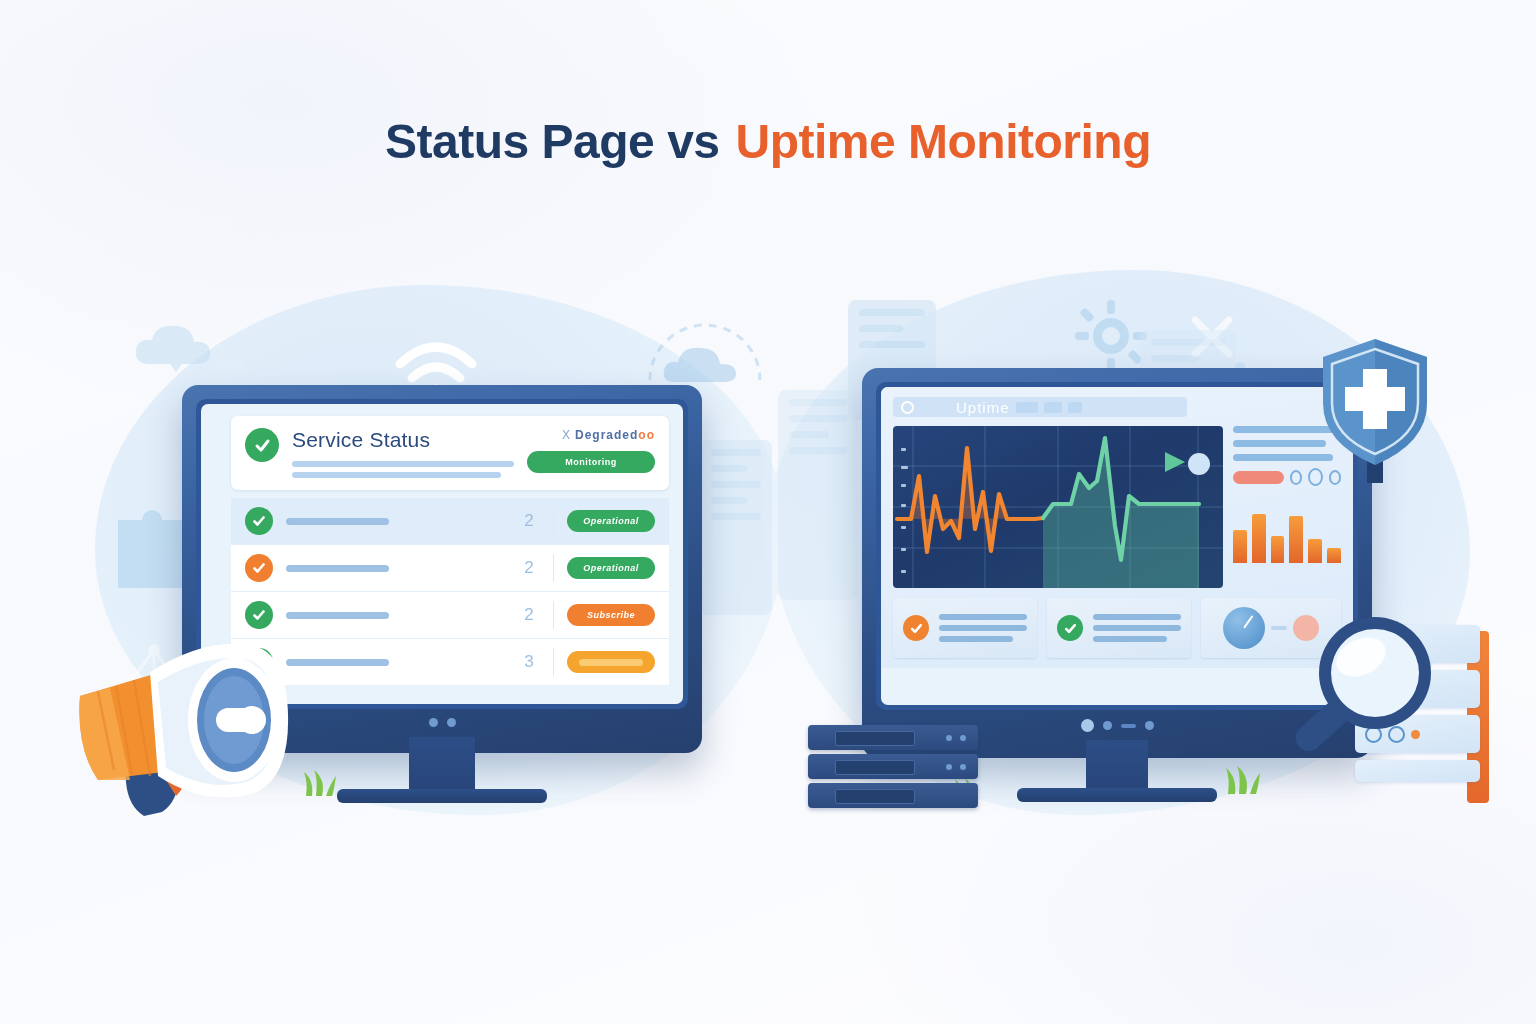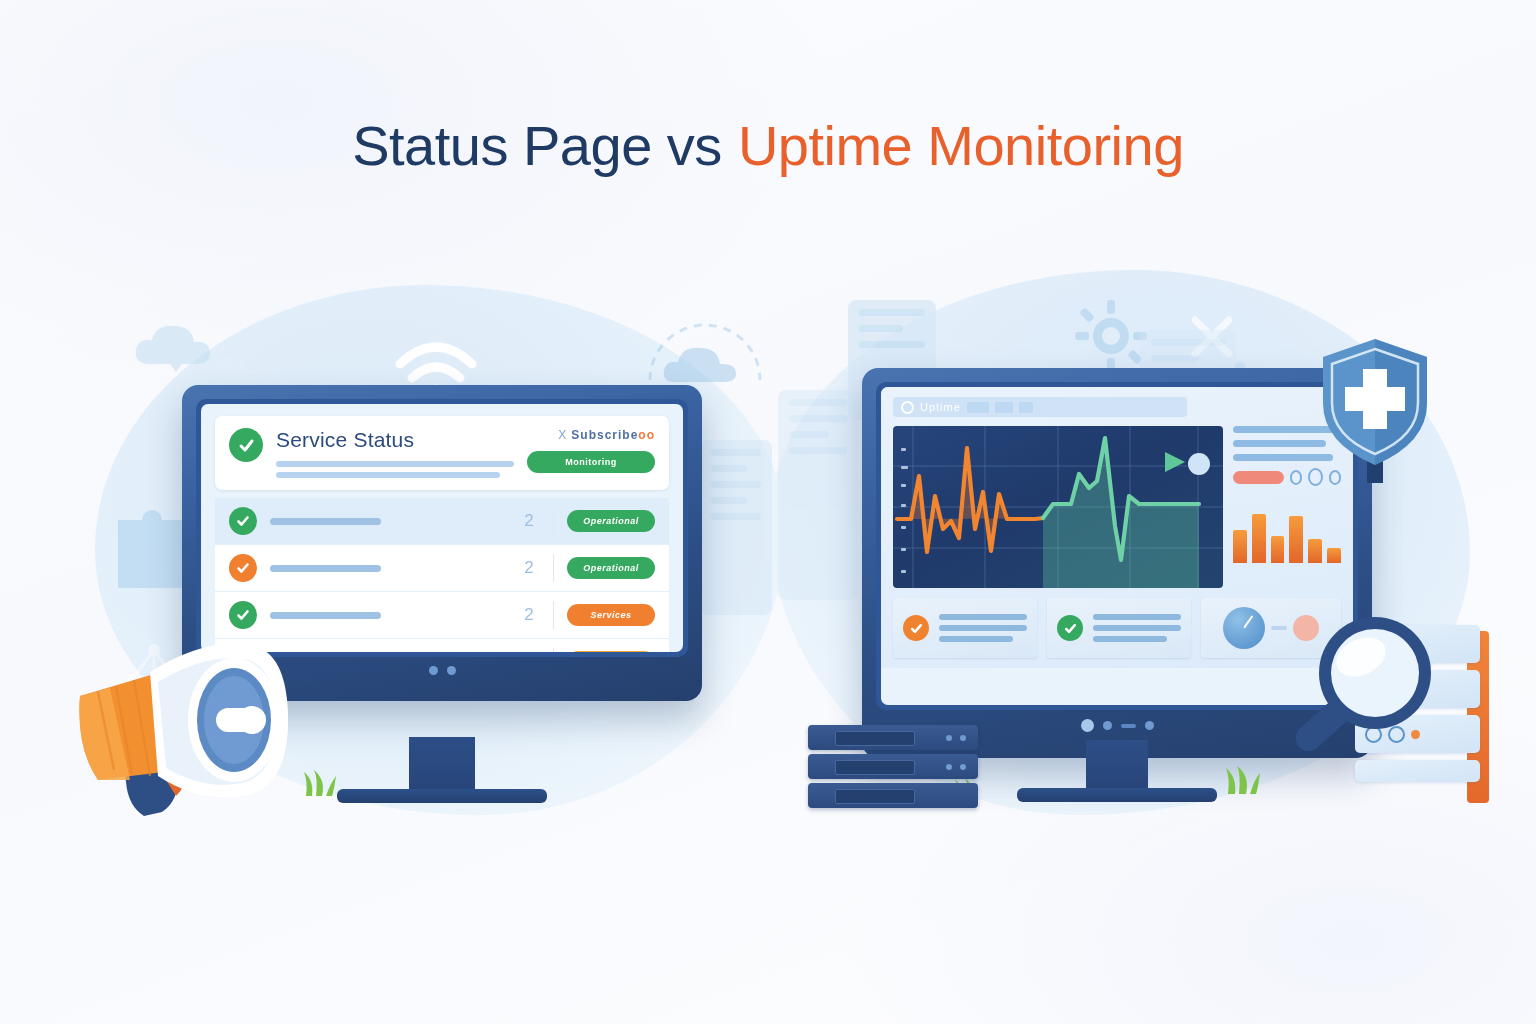--- a/index.html
+++ b/index.html
@@ -13,21 +13,21 @@
     background:
       radial-gradient(ellipse 60% 50% at 18% 10%, #f1f4fb 0%, rgba(250,251,254,0) 60%),
       radial-gradient(ellipse 55% 45% at 88% 92%, #f2f5fc 0%, rgba(250,251,254,0) 60%),
       linear-gradient(160deg,#fbfcfe 0%,#f7f9fd 45%,#fdfdff 100%);
   }
 
   
   #title{
     position:absolute;left:0;right:0;top:118px;
     text-align:center;
-    font-size:56px;font-weight:normal;
+    font-size:48px;font-weight:bold;
     letter-spacing:-0.5px;
     white-space:nowrap;
     line-height:1;
   }
   #title .t1{color:#1f3a63;}
   #title .t2{color:#e8602c;}
   #title .sep{display:inline-block;width:16px;}
 
   
   .blob{position:absolute;border-radius:50%;}
@@ -96,21 +96,21 @@
   .row-spacer{flex:1;}
   .row-num{font-size:17px;color:#9cc0e3;font-weight:300;filter:blur(.4px);width:22px;text-align:center;}
   .row-div{width:1px;align-self:stretch;background:#dce9f6;}
   .row-pill{width:88px;flex:none;font-style:italic;}
 
   
   #rightScreen{padding:10px 12px;background:linear-gradient(170deg,#eaf3fc 0%,#dceafa 100%);}
   .urlbar{height:20px;background:#cfe2f6;border-radius:4px;display:flex;align-items:center;
     gap:6px;padding:0 8px;margin-bottom:9px;width:62%;}
   .urlbar .dot{width:9px;height:9px;border:2px solid #ffffff;border-radius:50%;flex:none;}
-  .urlbar .txt{font-size:11px;color:#ffffff;letter-spacing:1px;filter:blur(.5px);}
+  .urlbar .txt{font-size:15px;color:#ffffff;letter-spacing:1px;filter:blur(.5px);margin-left:36px;}
   .urlbar .seg{height:11px;background:#bcd8f2;border-radius:2px;}
 
   .panelrow{display:flex;gap:10px;}
   .chartbox{flex:1;background:linear-gradient(155deg,#27457c 0%,#1f3a6b 45%,#24446f 100%);
     border-radius:4px;position:relative;overflow:hidden;}
   .chartbox svg{display:block;width:100%;height:100%;}
   .sidepanel{width:108px;flex:none;display:flex;flex-direction:column;gap:7px;}
   .sp-line{height:7px;background:#8dbbe4;border-radius:4px;}
   .sp-line.w2{width:86%;}
   .sp-line.w3{width:93%;}
@@ -293,37 +293,37 @@
         <path d="M10 26 Q46 -8 82 26"></path>
         <path d="M22 40 Q46 18 70 40"></path>
       </g>
       <path d="M46 46 L56 56 L46 64 L36 56 Z" fill="#ffffff"></path>
     </svg>
   </div>
 
   <div class="monitor" id="leftMonitor" style="left:182px;top:385px;width:520px;">
     <div class="bezel">
       <div class="bezel2">
-        <div class="screen" style="height:248px;">
+        <div class="screen" style="height:300px;padding-left:16px;">
           <div id="leftScreen">
 
             <div class="sp-head">
               <div class="check" style="width:34px;height:34px;background:#35a95f;">
                 <svg width="19" height="19" viewBox="0 0 19 19">
                     <path d="M4 10 L8 14 L15 5" stroke="#fff" stroke-width="3" fill="none" stroke-linecap="round" stroke-linejoin="round"></path>
                   </svg>
               </div>
               <div class="sp-head-mid">
                 <div class="sp-title">Service Status</div>
                 <div class="sp-bar"></div>
                 <div class="sp-bar b2"></div>
               </div>
               <div class="sp-head-right">
                 <div class="brandline">
-                  <span class="x">X</span><span>Subscribe</span><span class="o">oo</span>
+                  <span class="x">X</span><span>Degraded</span><span class="o">oo</span>
                 </div>
                 <div class="pill green full">Monitoring</div>
               </div>
             </div>
 
             <div class="sp-rows">
 
               <div class="sp-row alt">
                 <div class="check" style="width:28px;height:28px;background:#35a95f;">
                   <svg width="16" height="16" viewBox="0 0 16 16">
@@ -358,21 +358,21 @@
                 <div class="check" style="width:28px;height:28px;background:#35a95f;">
                   <svg width="16" height="16" viewBox="0 0 16 16">
                       <path d="M3.5 8.5 L6.5 11.5 L12.5 4.5" stroke="#fff" stroke-width="2.6" fill="none" stroke-linecap="round" stroke-linejoin="round"></path>
                     </svg>
                 </div>
                 <div class="row-bar"></div>
                 <div class="row-spacer"></div>
                 <div class="row-num">2</div>
                 <div class="row-div"></div>
                 <div class="row-pill">
-                    <div class="pill orange">Services</div>
+                    <div class="pill orange">Subscribe</div>
                   </div>
               </div>
 
               <div class="sp-row wht" style="border-bottom:none;">
                 <div class="check" style="width:28px;height:28px;background:#35a95f;">
                   <svg width="16" height="16" viewBox="0 0 16 16">
                       <path d="M3.5 8.5 L6.5 11.5 L12.5 4.5" stroke="#fff" stroke-width="2.6" fill="none" stroke-linecap="round" stroke-linejoin="round"></path>
                     </svg>
                 </div>
                 <div class="row-bar"></div>

